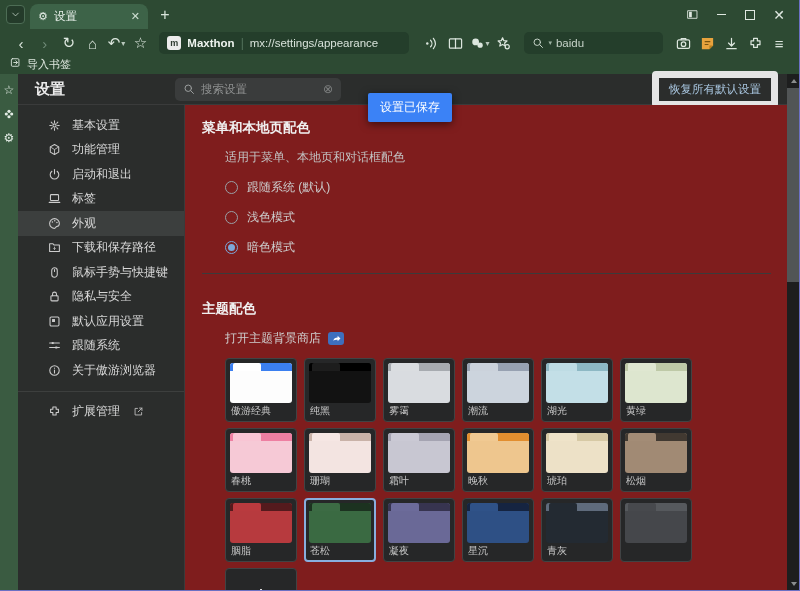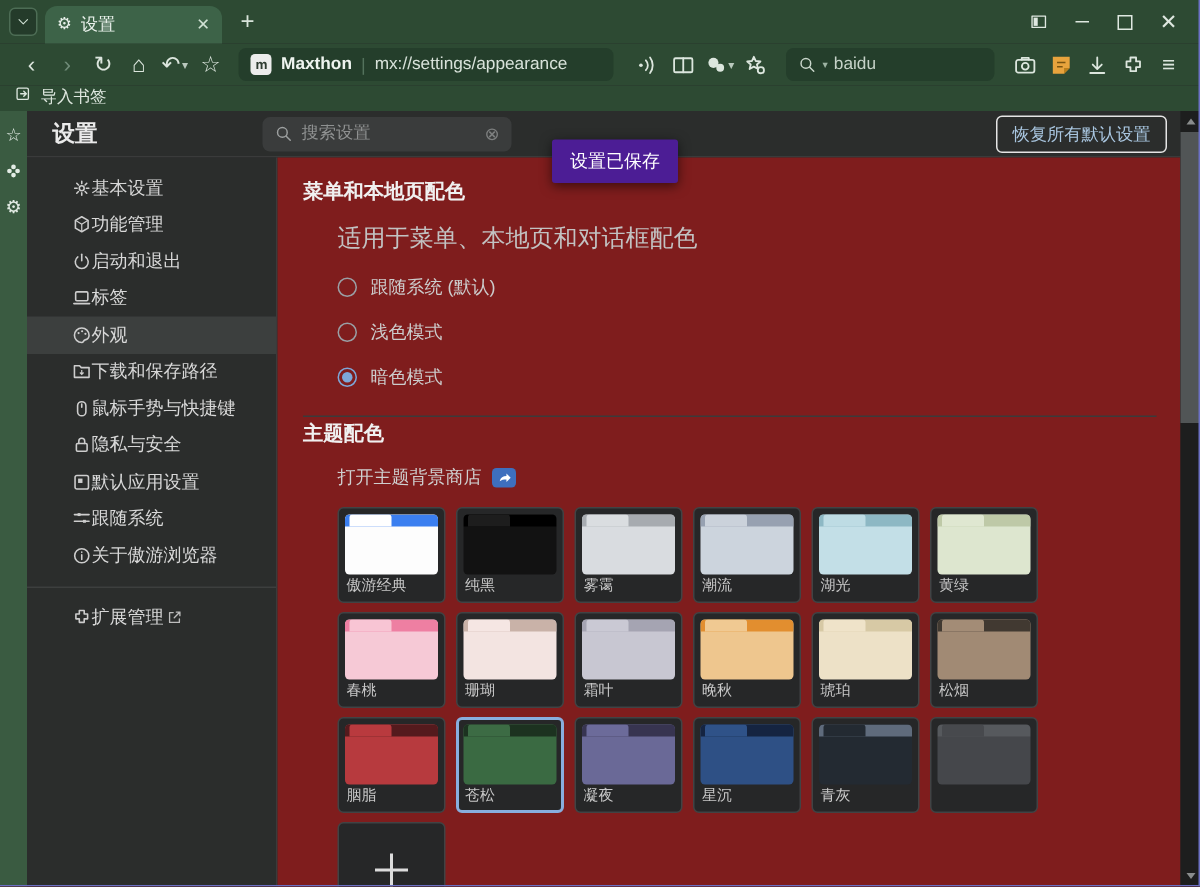--- a/index.html
+++ b/index.html
@@ -72,36 +72,36 @@
   .page-main{ flex:1; display:flex; flex-direction:column; min-width:0; }
   .pagehdr{ height:31px; background:#2b2d2c; border-bottom:1px solid #3a3b3b; display:flex; align-items:center; }
   .pg-title{ font-size:15px; font-weight:bold; color:#eaeaea; margin-left:17px; }
   .set-search{ margin-left:110px; width:166px; height:23px; background:#3a3c3c; border-radius:5px;
     display:flex; align-items:center; padding:0 8px; gap:6px; }
   .set-search .icon{ width:12px; height:12px; color:#9da0a0; }
   .set-search input{ flex:1; background:transparent; border:none; outline:none; color:#cfcfcf; font-size:11.5px;
     font-family:inherit; min-width:0; }
   .set-search input::placeholder{ color:#8f9191; }
   .clear-ic{ color:#7e8080; font-size:12px; line-height:1; }
-  .restore-btn{ margin-left:auto; margin-right:9px; border:1px solid #e5e5e5; border-radius:4px;
+  .restore-btn{ margin-left:auto; margin-right:9px; border:7px solid #e5e5e5; border-radius:4px;
     padding:4px 10px; font-size:11.5px; color:#a9c6e0; background:transparent; }
 
   .pagebody{ flex:1; display:flex; min-height:0; }
   .sidebar{ width:167px; background:#2b2d2c; border-right:1px solid #3a3b3b; padding-top:8px; }
-  .sb-item{ height:24.5px; display:flex; align-items:center; padding-left:30px; }
+  .sb-item{ height:24.5px; display:flex; align-items:center; gap:11px; padding-left:30px; }
   .sb-item.selected{ background:#3c3f3e; }
   .sb-item .icon{ width:13px; height:13px; color:#cdcdcd; flex:none; font-size:12px; line-height:1;
     display:flex; align-items:center; justify-content:center; }
   .sb-item .lbl{ font-size:12px; color:#d8d8d8; white-space:nowrap; }
   .sb-div{ height:1px; background:#3d3f3e; margin:8px 0; }
   .sb-item .ext-ic{ width:11px; height:11px; color:#bdbdbd; margin-left:2px; }
 
   .content{ flex:1; background:#7f1d1d; padding:14px 0 0 17px; position:relative; min-width:0; }
   .sec-title{ font-size:13.5px; font-weight:bold; color:#f0f0f0; }
-  .sec-desc{ font-size:16px; color:#c2c2c2; margin:12px 0 0 23px;font-family:Liberation Mono, monospace; }
+  .sec-desc{ font-size:12px; color:#c2c2c2; margin:12px 0 0 23px;font-family:Liberation Mono, monospace; }
   .radio-row{ display:flex; align-items:center; gap:9px; margin:13px 0 0 23px; }
   .radio{ width:13px; height:13px; border-radius:50%; border:1.6px solid #9aa0a6; flex:none; position:relative; }
   .radio.on{ border-color:#7da7d9; }
   .radio.on::after{ content:""; position:absolute; inset:2px; border-radius:50%; background:#7da7d9; }
   .radio-lbl{ font-size:12px; color:#cccccc; }
   .c-div{ height:1px; background:#3a3b3b; margin:17px 16px 0 0; }
   .store-row{ display:flex; align-items:center; gap:7px; margin:12px 0 0 23px; }
   .store-lbl{ font-size:12px; color:#cfcfcf; }
   .store-ic{ width:16px; height:13px; border-radius:3px; background:#3e6fbe; color:#fff;
     display:flex; align-items:center; justify-content:center; }
@@ -124,21 +124,21 @@
 
   
   .scroll{ width:13px; background:#1d1e1e; position:relative; flex:none; }
   .sc-up,.sc-dn{ position:absolute; left:0; width:13px; height:12px; display:flex; align-items:center; justify-content:center; }
   .sc-up{ top:1px; } .sc-dn{ bottom:1px; }
   .sc-up::after{ content:""; border-left:3.5px solid transparent; border-right:3.5px solid transparent; border-bottom:4px solid #8a8d8d; }
   .sc-dn::after{ content:""; border-left:3.5px solid transparent; border-right:3.5px solid transparent; border-top:4px solid #8a8d8d; }
   .sc-thumb{ position:absolute; left:0; top:14px; width:13px; height:194px; background:#515556; }
 
   
-  .toast{ position:absolute; left:368px; top:93px; background:#4c1d95; color:#ffffff; font-size:12px;
+  .toast{ position:absolute; left:368px; top:93px; background:#3b82f6; color:#ffffff; font-size:12px;
     padding:6px 12px; border-radius:2px; z-index:50; box-shadow:0 2px 8px rgba(0,0,0,.55); }
 </style>
 </head>
 <body>
 
 <div class="tabbar">
   <div class="tablist-btn">
     <span class="icon">
         <svg viewBox="0 0 16 16">
           <path d="M3 5.5l5 5 5-5" fill="none" stroke="currentColor" stroke-width="1.3" stroke-linecap="round" stroke-linejoin="round"></path>
@@ -441,21 +441,21 @@
             <div class="radio-row">
               <span class="radio"></span>
               <span class="radio-lbl">浅色模式</span>
             </div>
             <div class="radio-row">
               <span class="radio on"></span>
               <span class="radio-lbl">暗色模式</span>
             </div>
           </div>
         <div class="c-div"></div>
-        <div class="sec-title" style="margin-top:2px">主题配色</div>
+        <div class="sec-title" style="margin-top:26px">主题配色</div>
         <div class="store-row">
           <span class="store-lbl">打开主题背景商店</span>
           <span class="store-ic">
               <svg viewBox="0 0 16 16">
                 <path d="M2 12c1-4 4-6 8-6V3l5 5-5 5v-3c-3.5 0-6 .5-8 2z" fill="#ffffff"></path>
               </svg>
             </span>
         </div>
         <div class="theme-grid">
             <div class="tile">

